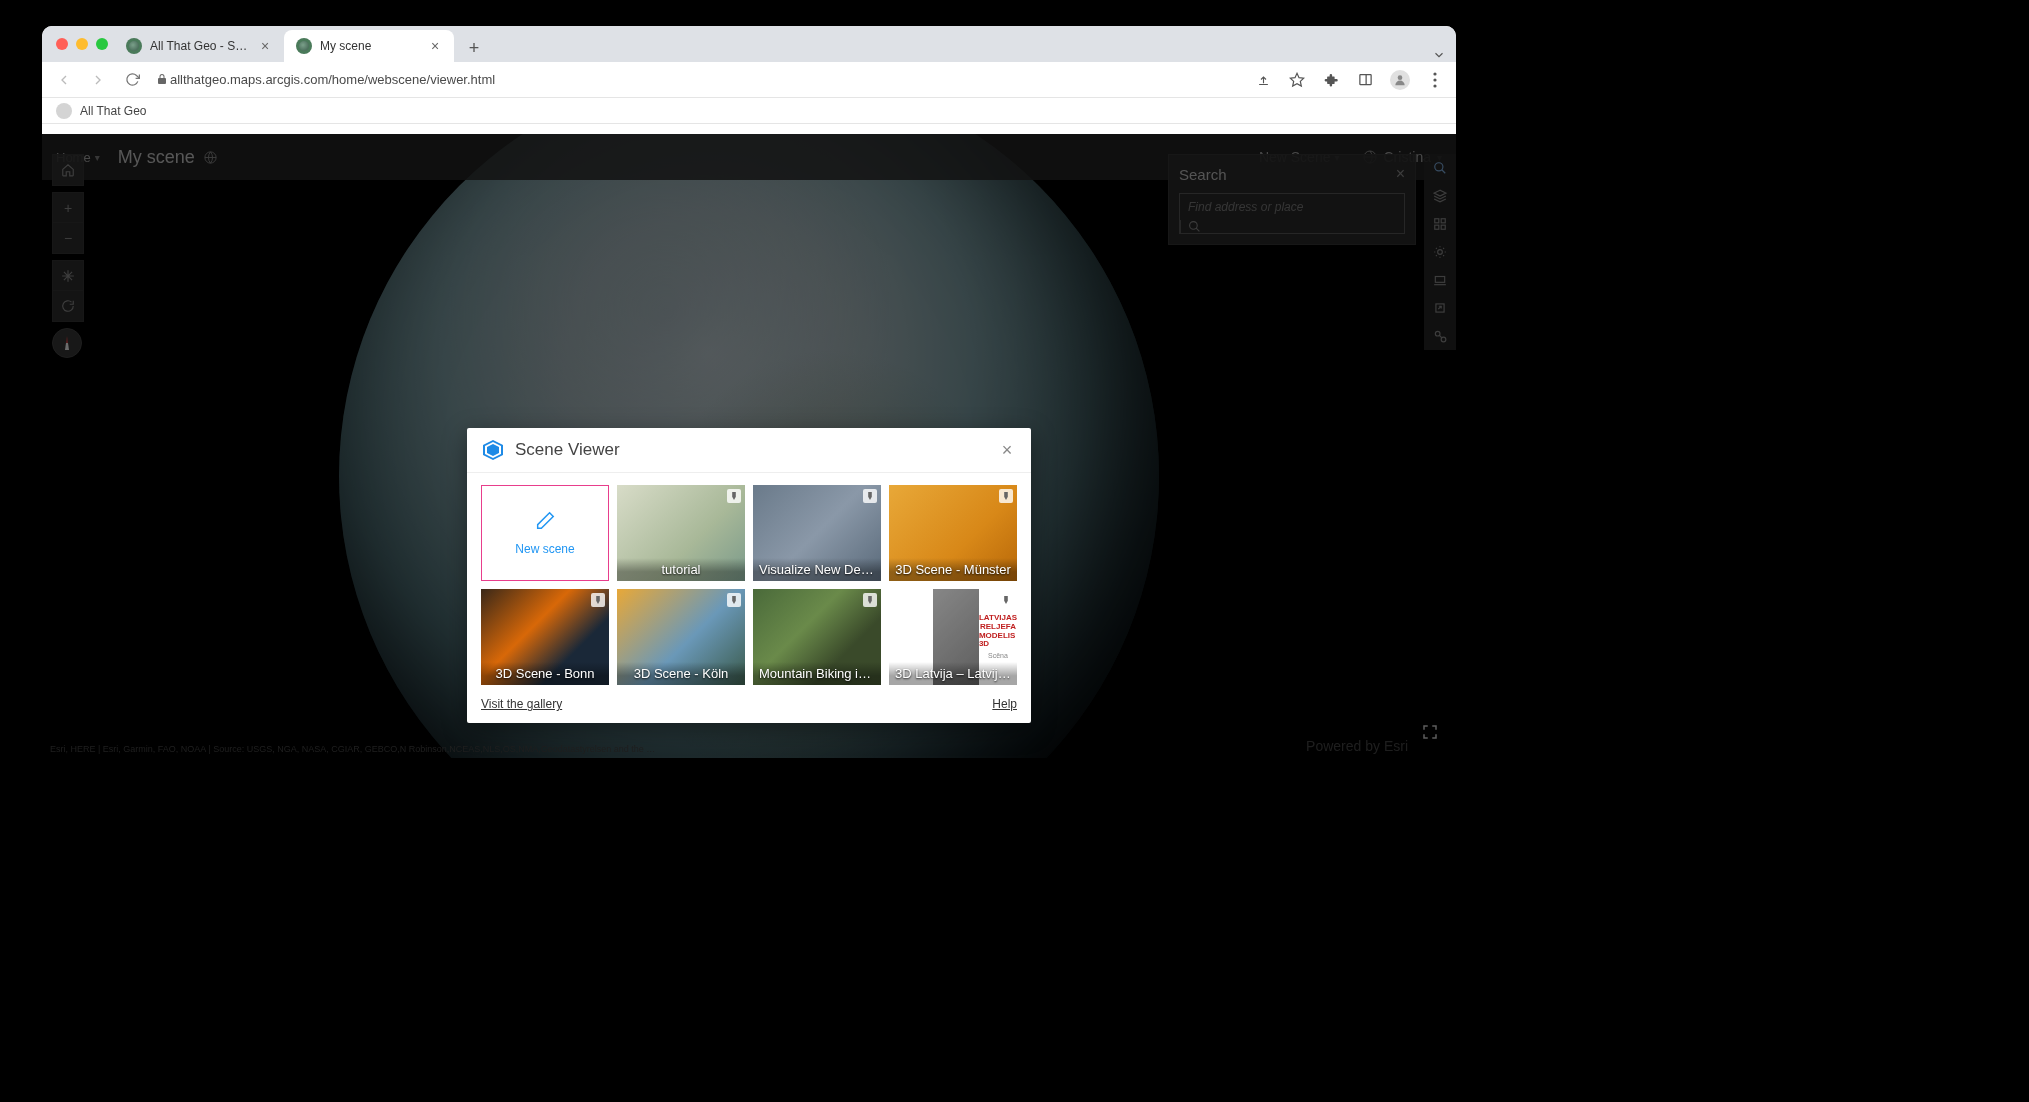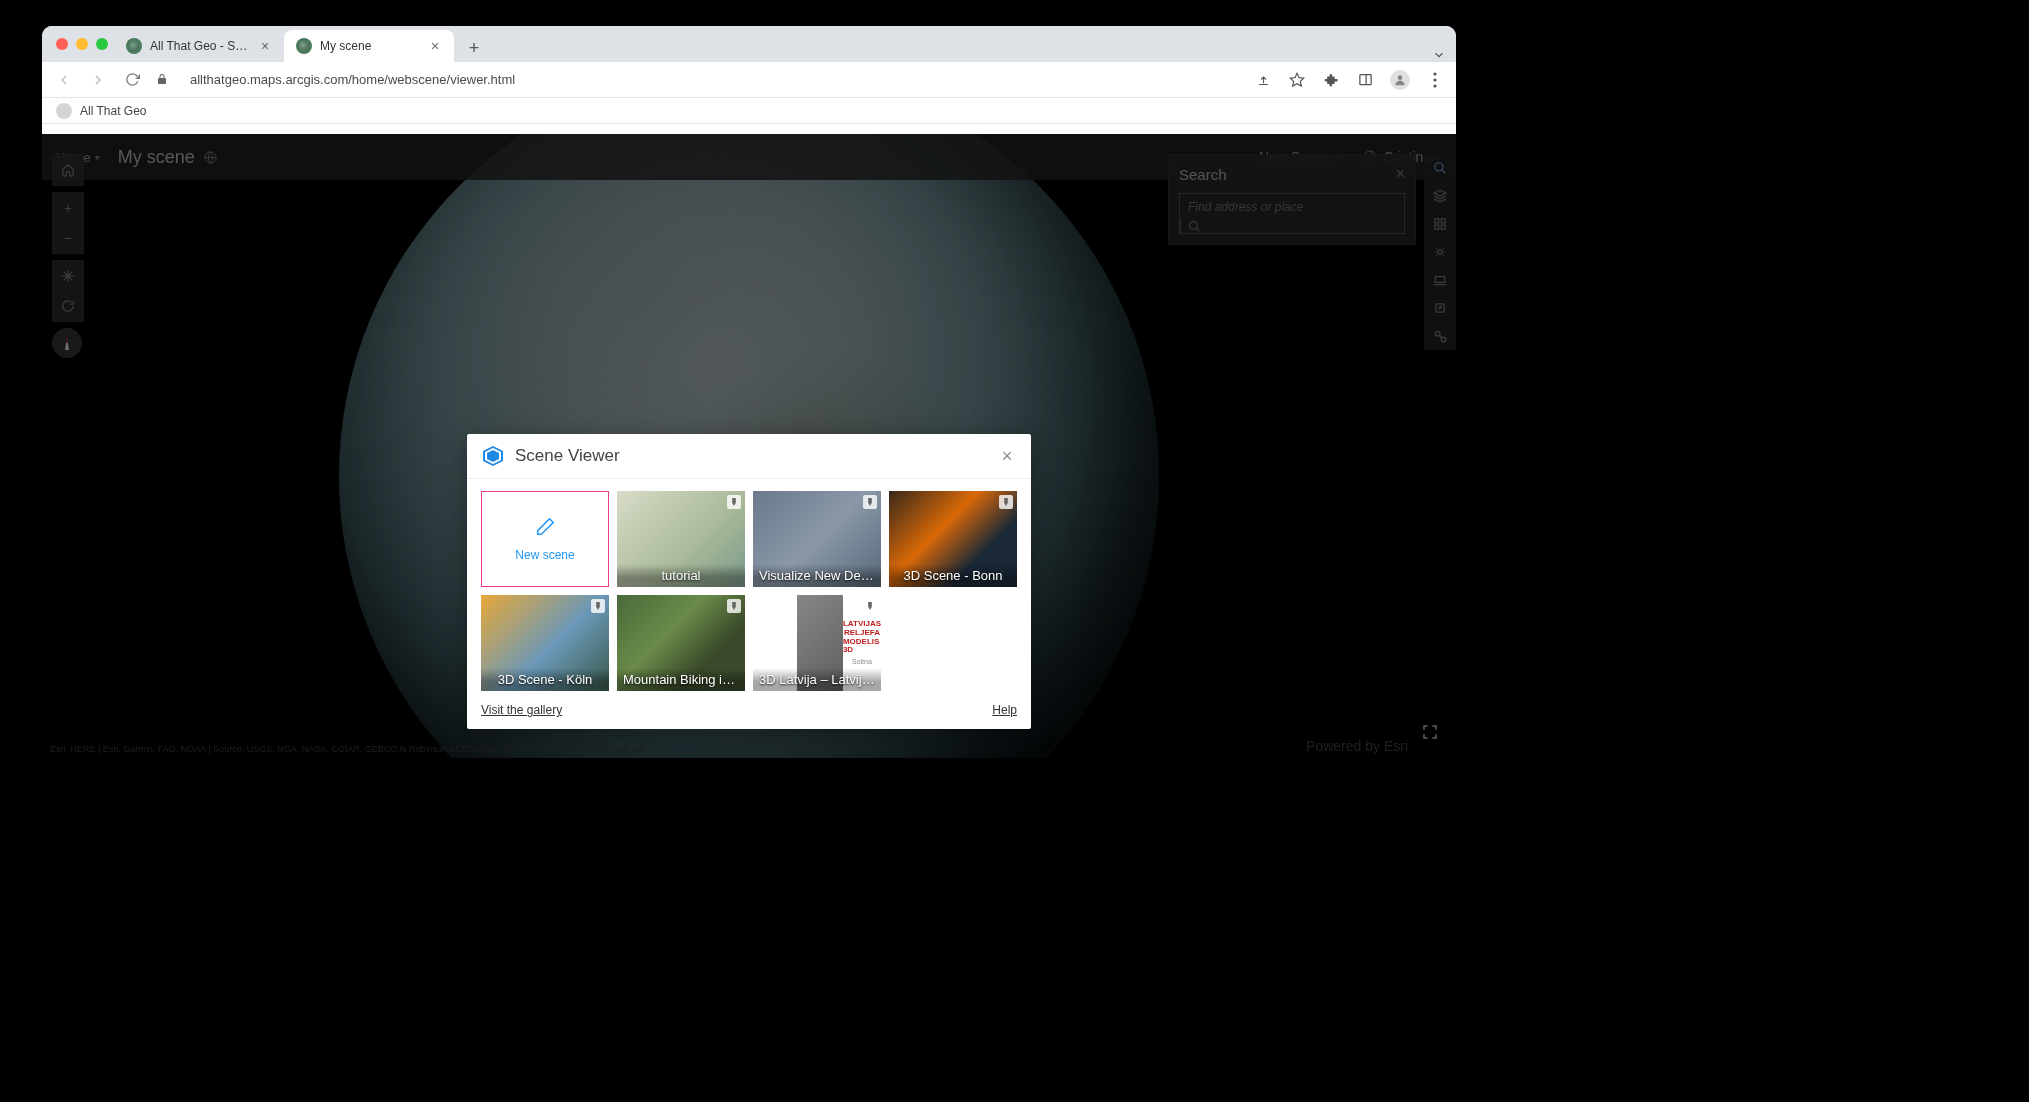--- a/index.html
+++ b/index.html
@@ -19,21 +19,21 @@
 .tab .favicon { width: 16px; height: 16px; border-radius: 50%; background: #4a7a5a; flex-shrink: 0; position: relative; }
 .tab .favicon::after { content:""; position:absolute; inset:3px; border-radius:50%; background: radial-gradient(circle at 40% 40%, #7aa08a, #3a5a4a); }
 .tab .tab-title { flex: 1; white-space: nowrap; overflow: hidden; text-overflow: ellipsis; }
 .tab .tab-close { width: 14px; height: 14px; color: #666; display:flex; align-items:center; justify-content:center; font-size:14px; }
 .new-tab-btn { width: 28px; height: 28px; display:flex; align-items:center; justify-content:center; color:#555; font-size:18px; margin-left:6px; }
 .tab-strip-end { margin-left: auto; margin-right:10px; display:flex; align-items:center; color:#555; }
 
 .addr-bar { height: 36px; background: #fff; display:flex; align-items:center; padding: 0 12px; gap: 14px; border-bottom: 1px solid #e5e5e5; }
 .nav-btn { width:20px; height:20px; color:#777; display:flex; align-items:center; justify-content:center; }
 .nav-btn.disabled { color:#bbb; }
-.url-box { flex:1; display:flex; align-items:center; gap:20px; font-size:13px; color:#4a4a4a; }
+.url-box { flex:1; display:flex; align-items:center; gap:0; font-size:13px; color:#4a4a4a; }
 .lock-icon { width:14px; height:14px; color:#666; }
 .addr-icons { display:flex; align-items:center; gap:16px; color:#555; }
 .addr-icons > * { width:18px; height:18px; display:flex; align-items:center; justify-content:center; }
 .avatar-circle { width:20px; height:20px; border-radius:50%; background:#e0e0e0; display:flex; align-items:center; justify-content:center; }
 
 .bookmark-bar { height: 26px; background:#fff; display:flex; align-items:center; padding: 0 14px; gap:8px; font-size:12px; color:#444; border-bottom:1px solid #e5e5e5;}
 .bookmark-bar .bm-favicon { width:16px; height:16px; border-radius:50%; background:#d4d4d4; }
 
 
 .app { position: absolute; top: 108px; left: 0; right: 0; bottom: 0; background: #000; }
@@ -74,21 +74,21 @@
 
 .fullscreen-btn{ position:absolute; bottom:14px; right:14px; width:24px; height:24px; color:#ccc; z-index:5; display:flex; align-items:center; justify-content:center;}
 
 .attribution { position:absolute; bottom:4px; left:8px; font-size:9px; color:#444; z-index:4;}
 .pwr { position:absolute; bottom:4px; right:48px; font-size:14px; color:#444; z-index:4;}
 
 
 .modal-backdrop{ position:absolute; inset:0; background:rgba(0,0,0,0.55); z-index:10;}
 
 
-.sv-dialog{ position:absolute; top:300px; left:50%; transform:translateX(-50%); width:564px; background:#fff; border-radius:2px; box-shadow:0 6px 24px rgba(0,0,0,0.4); z-index:20;}
+.sv-dialog{ position:absolute; top:294px; left:50%; transform:translateX(-50%); width:564px; background:#fff; border-radius:2px; box-shadow:0 6px 24px rgba(0,0,0,0.4); z-index:20;}
 .sv-header{ display:flex; align-items:center; padding:10px 14px; border-bottom:1px solid #eee; gap:10px;}
 .sv-logo{ width:24px; height:24px; position:relative;}
 .sv-logo svg{ width:100%; height:100%; }
 .sv-title{ font-size:17px; color:#444;}
 .sv-close{ margin-left:auto; color:#888; font-size:18px; cursor:pointer; width:20px; text-align:center;}
 .sv-grid{ padding:12px 14px 6px; display:grid; grid-template-columns:repeat(4,1fr); gap:8px;}
 .sv-card{ height:96px; position:relative; overflow:hidden; cursor:pointer; background:#999;}
 .sv-card.new{ border:1px solid #e83e8c; background:#fff; display:flex; flex-direction:column; align-items:center; justify-content:center; gap:10px; color:#2196f3;}
 .sv-card.new .pencil{ width:22px; height:22px; }
 .sv-card.new .label{ font-size:12px; }
@@ -379,20 +379,25 @@
           <div class="thumb th-tutorial"></div>
           <div class="pin"></div>
           <div class="caption">tutorial</div>
         </div>
         <div class="sv-card">
           <div class="thumb th-viz"></div>
           <div class="pin"></div>
           <div class="caption">Visualize New Developments</div>
         </div>
         <div class="sv-card">
+          <div class="thumb th-munster"></div>
+          <div class="pin"></div>
+          <div class="caption">3D Scene - Münster</div>
+        </div>
+        <div class="sv-card">
           <div class="thumb th-bonn"></div>
           <div class="pin"></div>
           <div class="caption">3D Scene - Bonn</div>
         </div>
         <div class="sv-card">
           <div class="thumb th-koln"></div>
           <div class="pin"></div>
           <div class="caption">3D Scene - Köln</div>
         </div>
         <div class="sv-card">

